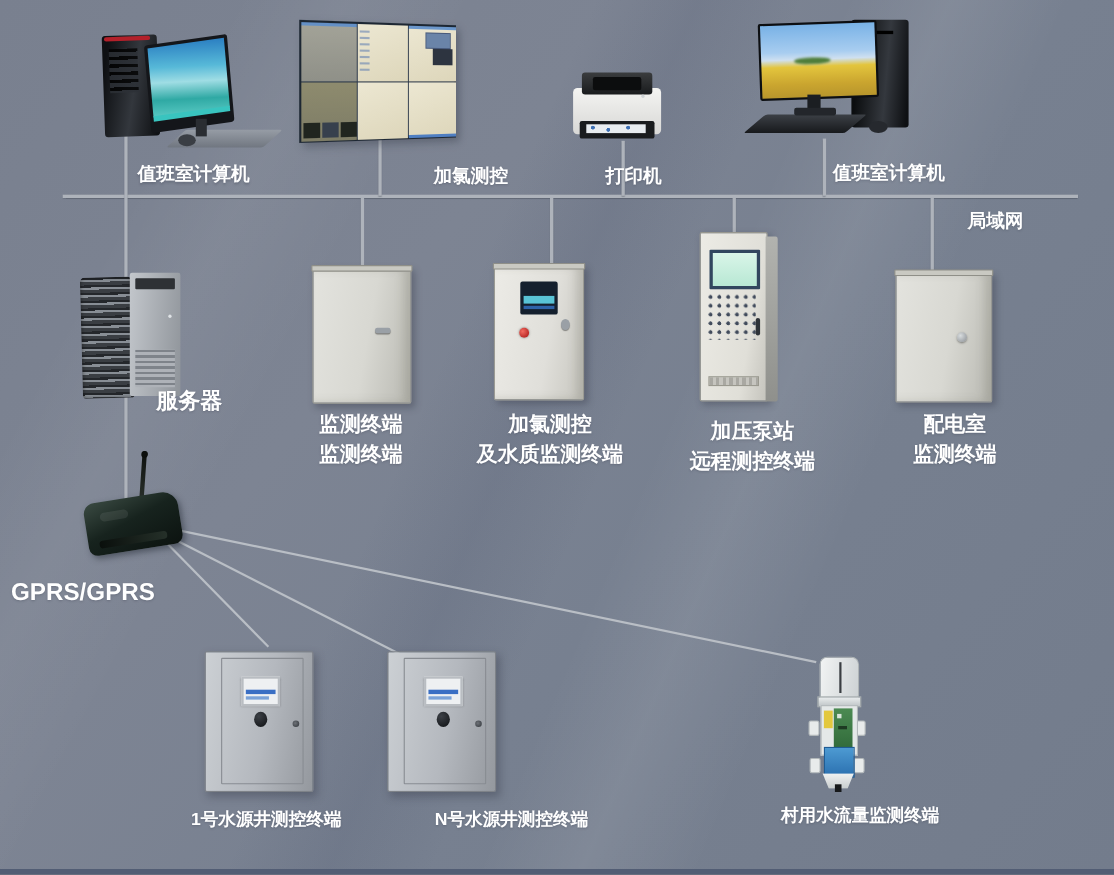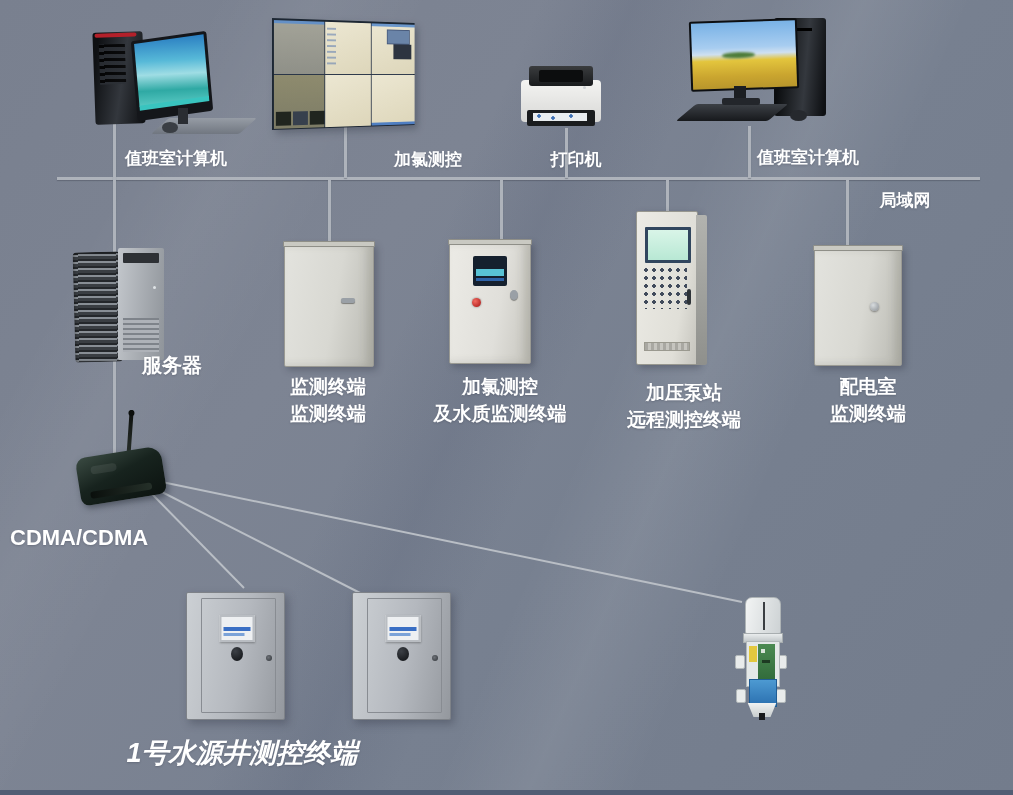--- a/index.html
+++ b/index.html
@@ -17,21 +17,21 @@
   }
   .bottom-strip{position:absolute; left:0; bottom:0; width:100%; height:5px; background:#525d74; z-index:4;}
   
   .net-line{position:absolute; background:#aeb3bb; z-index:1; box-shadow:0 1px 1px rgba(55,60,72,.35);}
   svg.links{position:absolute; left:0; top:0; z-index:1;}
   
   .lbl{position:absolute; color:#fff; font-weight:bold; white-space:nowrap; z-index:3;
        text-shadow:0 1px 2px rgba(40,45,60,.25); transform:translateX(-50%); text-align:center;}
   .lbl-top{font-size:17px;}
   .lbl-mid{font-size:19px; line-height:27px;}
-  .lbl-bottom{font-size:27px;font-style:italic;}
+  .lbl-bottom{font-size:16px;}
   .lbl-left{transform:none; text-align:left;}
   
   .dev{position:absolute; z-index:2;}
   .abs{position:absolute;}
   
   .pc-tower{left:4px;top:6px;width:50px;height:92px;background:linear-gradient(100deg,#0e1013 10%,#33373d 55%,#101215 95%);border-radius:3px;transform:rotate(-2deg);}
   .pc-tower:before{content:"";position:absolute;left:2px;top:1px;right:6px;height:4px;background:#b3202a;border-radius:2px;}
   .pc-tower .vents{position:absolute;left:6px;top:12px;width:26px;height:40px;background:repeating-linear-gradient(#000 0 3px,#2c3036 3px 7px);opacity:.8;}
   .pc-mon{left:44px;top:10px;width:70px;height:74px;background:#14161a;border-radius:3px;transform:rotate(-5deg) skewY(-3deg);padding:3px;}
   .pc-mon .scr{width:100%;height:85%;background:linear-gradient(185deg,#2b7fc2 0%,#57b9d8 35%,#9fdde4 55%,#2fa9a4 78%,#57c8c2 100%);}
@@ -300,19 +300,21 @@
     <span>加压泵站</span><br>
     <span>远程测控终端</span>
   </div>
 
   <div class="lbl lbl-mid" style="left:868px;top:373px;">
     <span>配电室</span><br>
     <span>监测终端</span>
   </div>
 
   <div class="lbl lbl-left" style="left:10px;top:523px;font-size:22px;line-height:29px;">
-    <span>CDMA/CDMA</span><br>
+    <span>GPRS/GPRS</span><br>
   </div>
 
   <div class="lbl lbl-bottom" style="left:242px;top:735px;">1号水源井测控终端</div>
+  <div class="lbl lbl-bottom" style="left:465px;top:735px;">N号水源井测控终端</div>
+  <div class="lbl lbl-bottom" style="left:782px;top:731px;">村用水流量监测终端</div>
 
   <div class="bottom-strip"></div>
 </div>
 
 </body></html>

